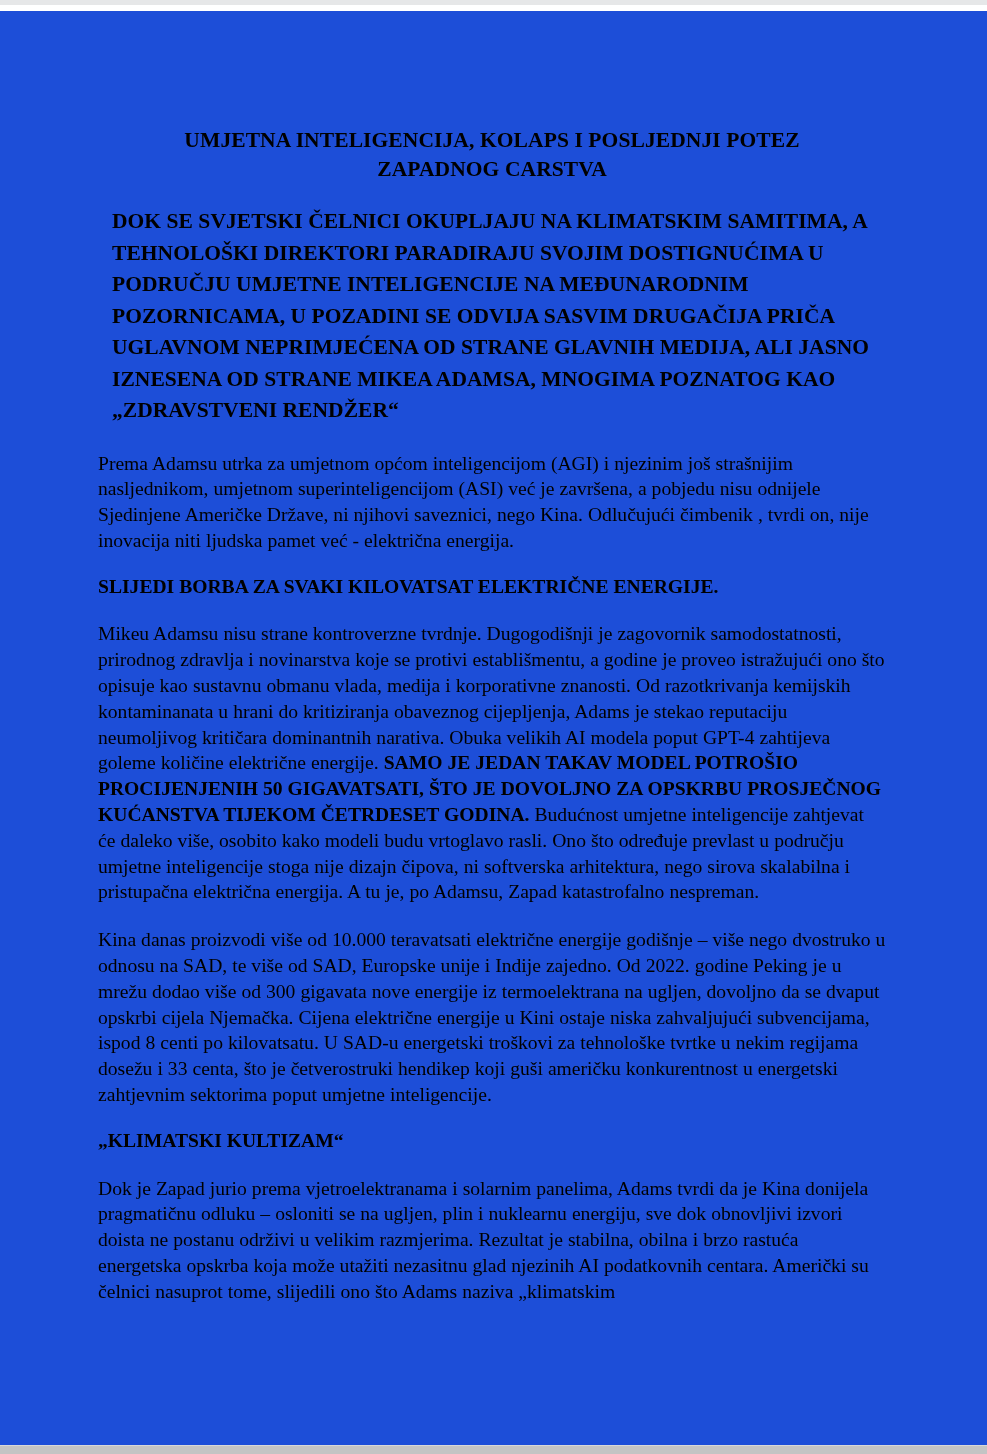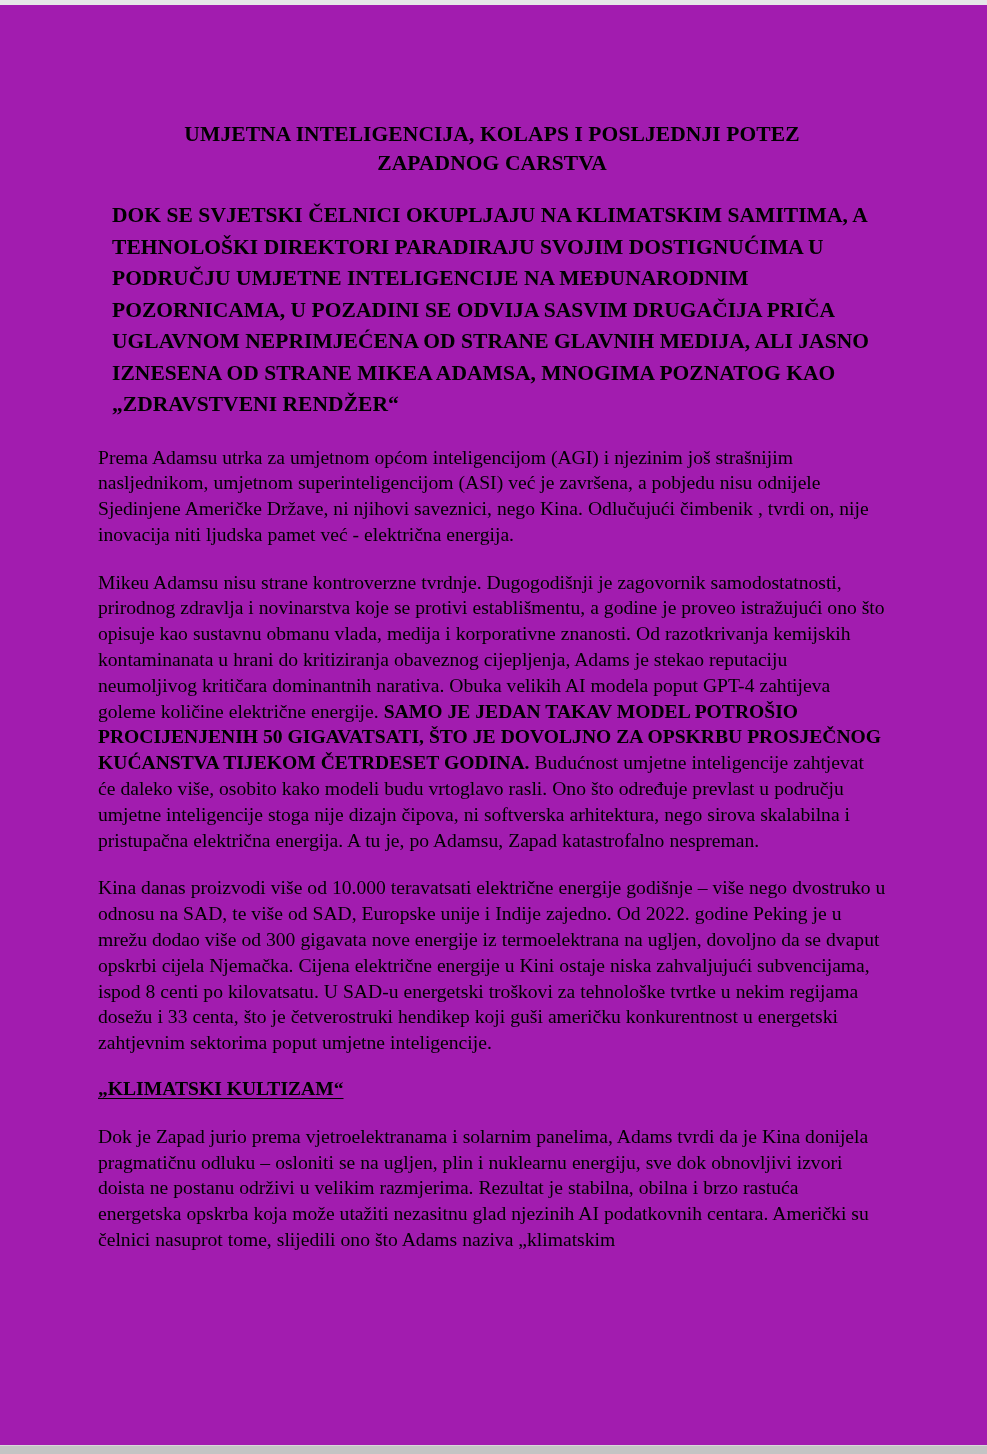--- a/index.html
+++ b/index.html
@@ -28,24 +28,24 @@
     position: absolute;
     top: 1445px; left: 0;
     width: 987px;
     height: 9px;
     background: #c4c4c4;
     border-top: 1px solid #d8d8d8;
   }
 
   .page {
     position: absolute;
-    top: 5px; left: 0;
+    top: 11px; left: 0;
     width: 987px;
     height: 1440px;
-    background: #a21caf;
+    background: #1d4ed8;
     box-sizing: border-box;
     padding-left: 8px;
   }
 
   .page-inner {
     position: absolute;
     left: 98px;
     top: 115px;
     width: 788px;
   }
@@ -81,40 +81,40 @@
   }
   .body-par.first { margin-top: 24px; }
 
   .sec-head {
     font-size: 19.6px;
     line-height: 25.8px;
     font-weight: bold;
     margin: 20px 0 0 0;
   }
   .sec-head.underline {
-    text-decoration: underline;
     text-underline-offset: 3px;
   }
 
   b, strong { font-weight: bold; }
 </style>
 </head>
 <body>
 
 <div class="viewer-top-band"></div>
 
 <div class="page">
   <div class="page-inner">
 
     <h1 class="doc-title">UMJETNA INTELIGENCIJA, KOLAPS I POSLJEDNJI POTEZ ZAPADNOG CARSTVA</h1>
 
     <h2 class="doc-subtitle">DOK SE SVJETSKI ČELNICI OKUPLJAJU NA KLIMATSKIM SAMITIMA, A TEHNOLOŠKI DIREKTORI PARADIRAJU SVOJIM DOSTIGNUĆIMA U PODRUČJU UMJETNE INTELIGENCIJE NA MEĐUNARODNIM POZORNICAMA, U POZADINI SE ODVIJA SASVIM DRUGAČIJA PRIČA UGLAVNOM NEPRIMJEĆENA OD STRANE GLAVNIH MEDIJA, ALI JASNO IZNESENA OD STRANE MIKEA ADAMSA, MNOGIMA POZNATOG KAO „ZDRAVSTVENI RENDŽER“</h2>
 
     <p class="body-par first">Prema Adamsu utrka za umjetnom općom inteligencijom (AGI) i njezinim još strašnijim nasljednikom, umjetnom superinteligencijom (ASI) već je završena, a pobjedu nisu odnijele Sjedinjene Američke Države, ni njihovi saveznici, nego Kina. Odlučujući čimbenik , tvrdi on, nije inovacija niti ljudska pamet već  - električna energija.</p>
 
+    <p class="sec-head">SLIJEDI BORBA ZA SVAKI KILOVATSAT ELEKTRIČNE ENERGIJE.</p>
 
     <p class="body-par"><span>Mikeu Adamsu nisu strane kontroverzne tvrdnje. Dugogodišnji je zagovornik samodostatnosti, prirodnog zdravlja i novinarstva koje se protivi establišmentu, a godine je proveo istražujući ono što opisuje kao sustavnu obmanu vlada, medija i korporativne znanosti. Od razotkrivanja kemijskih kontaminanata u hrani do kritiziranja obaveznog cijepljenja, Adams je stekao reputaciju neumoljivog kritičara dominantnih narativa. Obuka velikih AI modela poput GPT-4 zahtijeva goleme količine električne energije. </span><b>SAMO JE JEDAN TAKAV MODEL POTROŠIO PROCIJENJENIH 50 GIGAVATSATI, ŠTO JE DOVOLJNO ZA OPSKRBU PROSJEČNOG KUĆANSTVA TIJEKOM ČETRDESET GODINA.</b><span> Budućnost umjetne inteligencije zahtjevat će daleko više, osobito kako modeli budu vrtoglavo rasli. Ono što određuje prevlast u području umjetne inteligencije stoga nije dizajn čipova, ni softverska arhitektura, nego sirova skalabilna i pristupačna električna energija. A tu je, po Adamsu, Zapad katastrofalno nespreman.</span></p>
 
     <p class="body-par">Kina danas proizvodi više od 10.000 teravatsati električne energije godišnje – više nego dvostruko u odnosu na SAD, te više od SAD, Europske unije i Indije zajedno. Od 2022. godine Peking je u mrežu dodao više od 300 gigavata nove energije iz termoelektrana na ugljen, dovoljno da se dvaput opskrbi cijela Njemačka. Cijena električne energije u Kini ostaje niska zahvaljujući subvencijama, ispod 8 centi po kilovatsatu. U SAD-u energetski troškovi za tehnološke tvrtke u nekim regijama dosežu i 33 centa, što je četverostruki hendikep koji guši američku konkurentnost u energetski zahtjevnim sektorima poput umjetne inteligencije.</p>
 
     <p class="sec-head underline">„KLIMATSKI KULTIZAM“</p>
 
     <p class="body-par">Dok je Zapad jurio prema vjetroelektranama i solarnim panelima, Adams tvrdi da je Kina donijela pragmatičnu odluku – osloniti se na ugljen, plin i nuklearnu energiju, sve dok obnovljivi izvori doista ne postanu održivi u velikim razmjerima. Rezultat je stabilna, obilna i brzo rastuća energetska opskrba koja može utažiti nezasitnu glad njezinih AI podatkovnih centara. Američki su čelnici nasuprot tome, slijedili ono što Adams naziva „klimatskim</p>
 
   </div>

